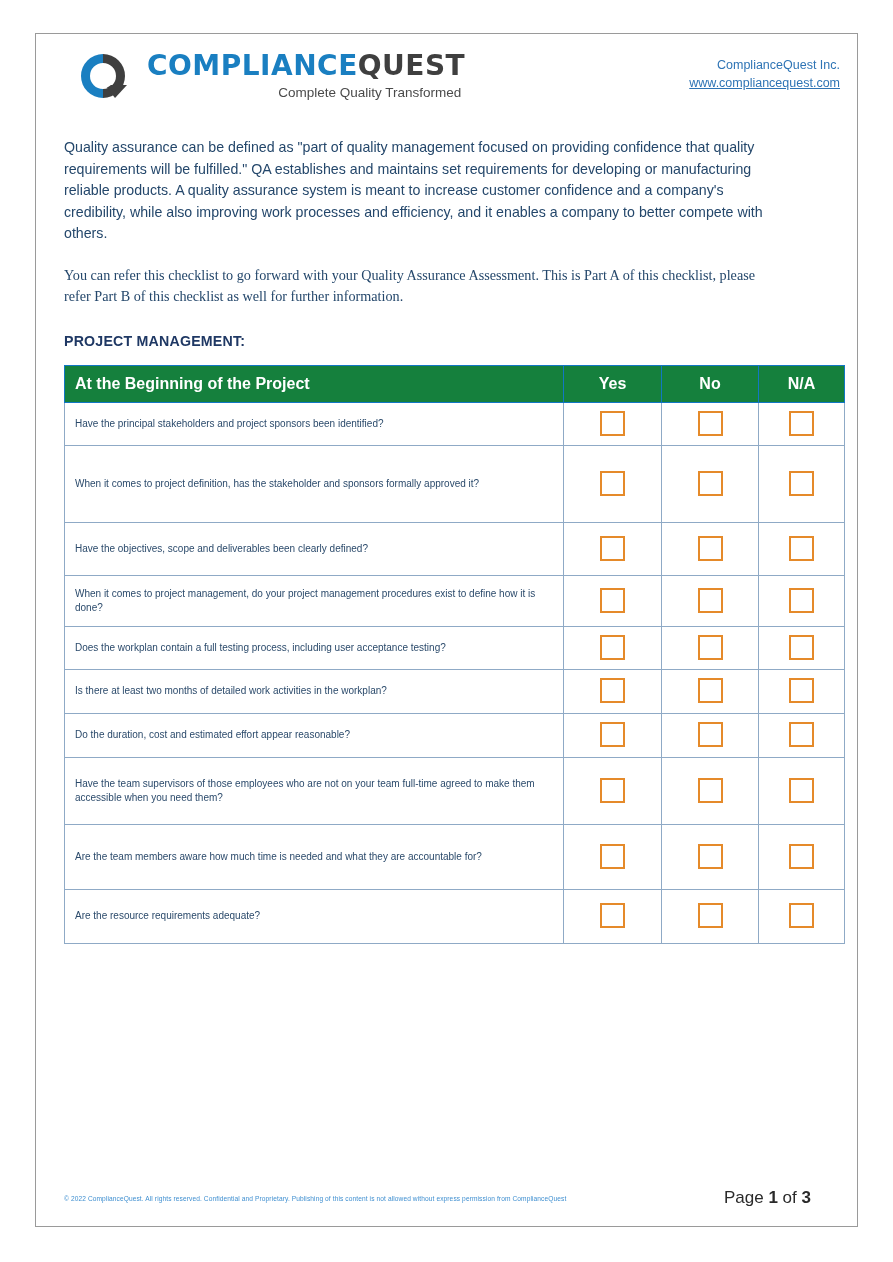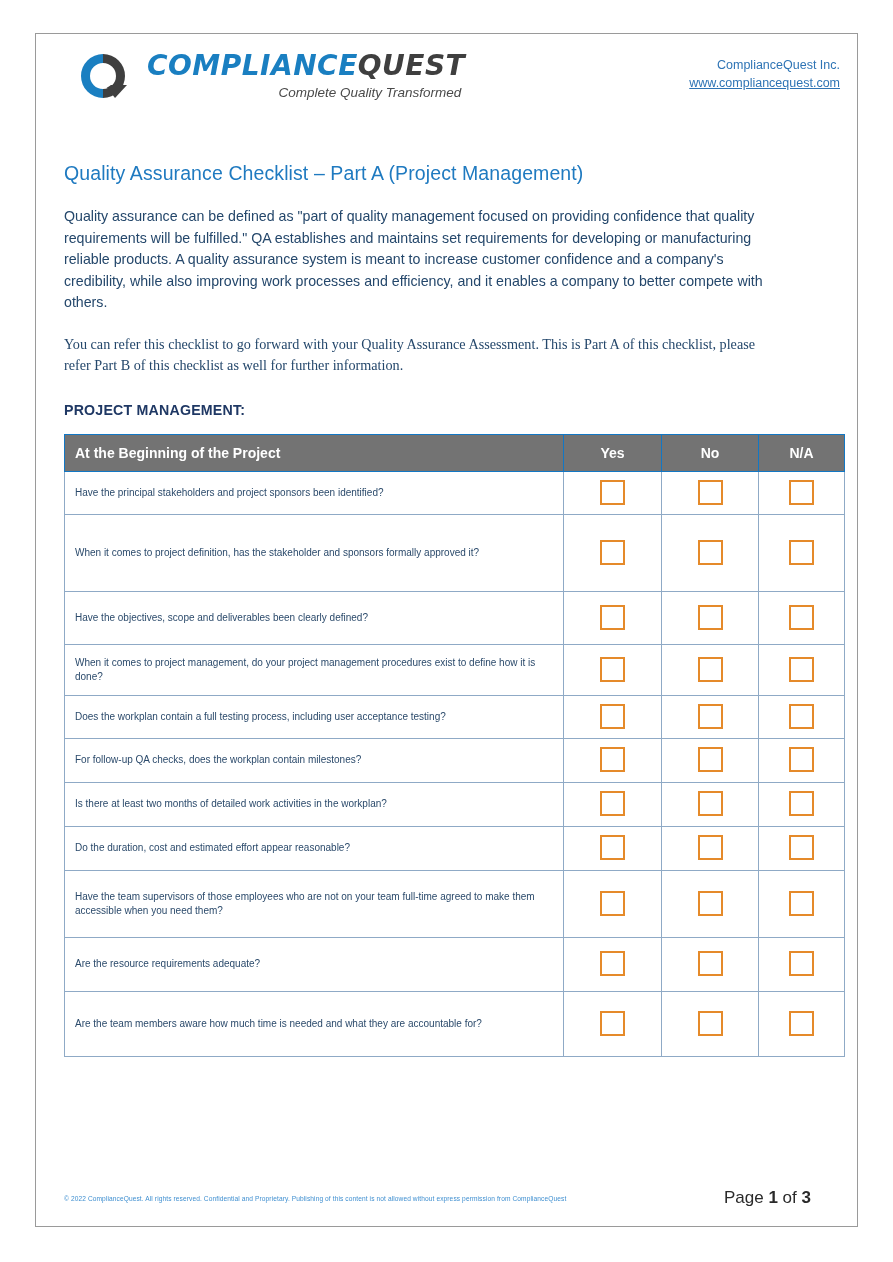--- a/index.html
+++ b/index.html
@@ -25,21 +25,20 @@
   .doc-header {
     position: relative;
     height: 82px;
   }
   .logo-wrap {
     position: absolute;
     left: 35px;
     top: 17px;
     display: flex;
     align-items: center;
-    font-style: italic;
   }
   .logo-mark { width: 64px; height: 50px; display:block; }
   .logo-text { margin-left: 12px; line-height: 1; }
   .logo-word {
     font-size: 28px;
     font-weight: bold;
     letter-spacing: 0.5px;
     font-family: "DejaVu Sans", sans-serif;
   }
   .logo-word .c1 { color: #1a7fc1; }
@@ -90,23 +89,23 @@
     letter-spacing: 0.2px;
   }
   
   table.cl {
     margin-top: 16px;
     border-collapse: collapse;
     width: 780px;
     table-layout: fixed;
   }
   table.cl th {
-    background: #737373;
+    background: #15803d;
     color: #ffffff;
-    font-size: 14px;
+    font-size: 16px;
     font-weight: bold;
     height: 34px;
     border: 1px solid #1277c4;
     vertical-align: middle;
   }
   table.cl th.q { text-align: left; padding-left: 10px; }
   table.cl th.opt { text-align: center; }
   table.cl td {
     border: 1px solid #8faac6;
     font-size: 10px;
@@ -171,21 +170,20 @@
         <div class="logo-tag">Complete Quality Transformed</div>
       </div>
     </div>
     <div class="corp-info">
       <span>ComplianceQuest Inc.</span>
       <a class="url" href="#">www.compliancequest.com</a>
     </div>
   </div>
 
   <div class="body-wrap">
-    <h1 class="doc-title">Quality Assurance Checklist – Part A (Project Management)</h1>
     <p class="para">Quality assurance can be defined as "part of quality management focused on providing confidence that quality requirements will be fulfilled." QA establishes and maintains set requirements for developing or manufacturing reliable products. A quality assurance system is meant to increase customer confidence and a company's credibility, while also improving work processes and efficiency, and it enables a company to better compete with others.</p>
     <p class="para second">You can refer this checklist to go forward with your Quality Assurance Assessment. This is Part A of this checklist, please refer Part B  of this checklist as well for further information.</p>
     <div class="section-head">PROJECT MANAGEMENT:</div>
 
     <table class="cl">
       <colgroup>
         <col style="width:499px">
           <col style="width:98px">
           <col style="width:97px">
           <col style="width:86px">
@@ -223,51 +221,45 @@
             <td class="box"><span class="cbx"></span></td>
             <td class="box"><span class="cbx"></span></td>
           </tr>
           <tr style="height: 43px;">
             <td class="q">Does the workplan contain a full testing process, including user acceptance testing?</td>
             <td class="box"><span class="cbx"></span></td>
             <td class="box"><span class="cbx"></span></td>
             <td class="box"><span class="cbx"></span></td>
           </tr>
           <tr style="height: 44px;">
-            <td class="q">For follow-up QA checks, does the workplan contain milestones?</td>
-            <td class="box"><span class="cbx"></span></td>
-            <td class="box"><span class="cbx"></span></td>
-            <td class="box"><span class="cbx"></span></td>
-          </tr>
-          <tr style="height: 44px;">
             <td class="q">Is there at least two months of detailed work activities in the workplan?</td>
             <td class="box"><span class="cbx"></span></td>
             <td class="box"><span class="cbx"></span></td>
             <td class="box"><span class="cbx"></span></td>
           </tr>
           <tr style="height: 44px;">
             <td class="q">Do the duration, cost and estimated effort appear reasonable?</td>
             <td class="box"><span class="cbx"></span></td>
             <td class="box"><span class="cbx"></span></td>
             <td class="box"><span class="cbx"></span></td>
           </tr>
           <tr style="height: 67px;">
             <td class="q">Have the team supervisors of those employees who are not on your team full-time agreed to make them accessible when you need them?</td>
             <td class="box"><span class="cbx"></span></td>
             <td class="box"><span class="cbx"></span></td>
             <td class="box"><span class="cbx"></span></td>
           </tr>
+          <tr style="height: 65px;">
+            <td class="q">Are the team members aware how much time is needed and what they are accountable for?</td>
+            <td class="box"><span class="cbx"></span></td>
+            <td class="box"><span class="cbx"></span></td>
+            <td class="box"><span class="cbx"></span></td>
+          </tr>
           <tr style="height: 54px;">
             <td class="q">Are the resource requirements adequate?</td>
-            <td class="box"><span class="cbx"></span></td>
-            <td class="box"><span class="cbx"></span></td>
-            <td class="box"><span class="cbx"></span></td>
-          </tr>
-          <tr style="height: 65px;">
-            <td class="q">Are the team members aware how much time is needed and what they are accountable for?</td>
             <td class="box"><span class="cbx"></span></td>
             <td class="box"><span class="cbx"></span></td>
             <td class="box"><span class="cbx"></span></td>
           </tr>
         </tbody>
     </table>
   </div>
 
   <div class="doc-footer">
     <div class="footer-row">

